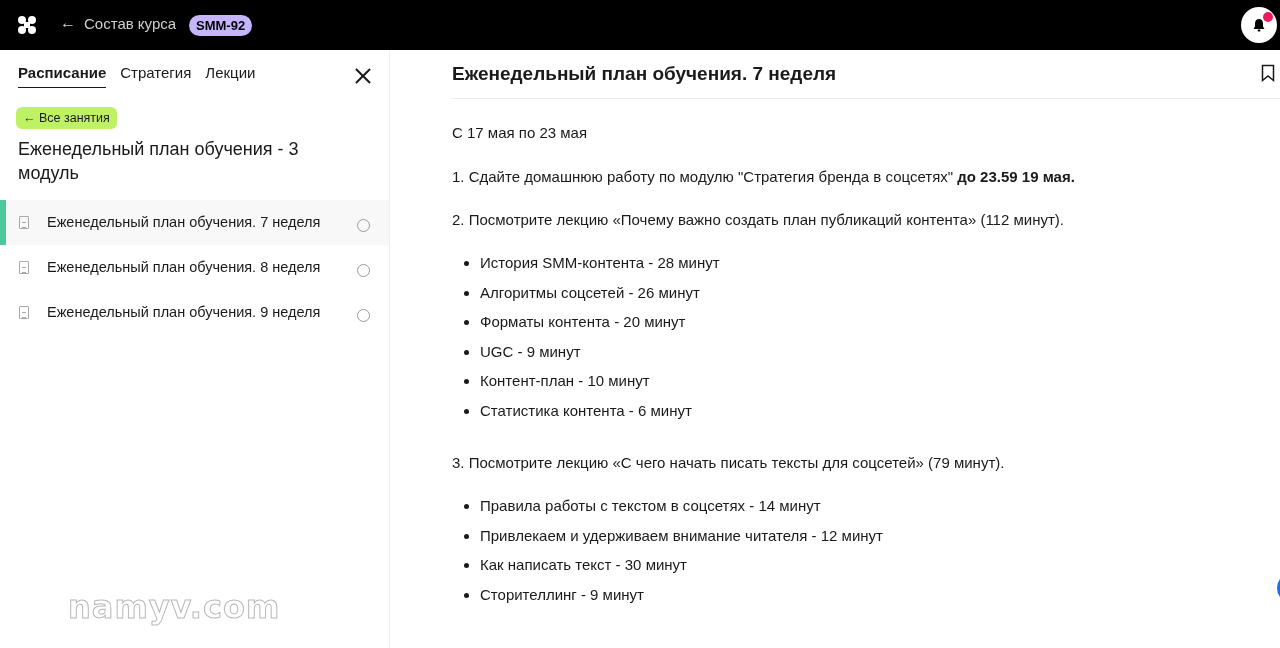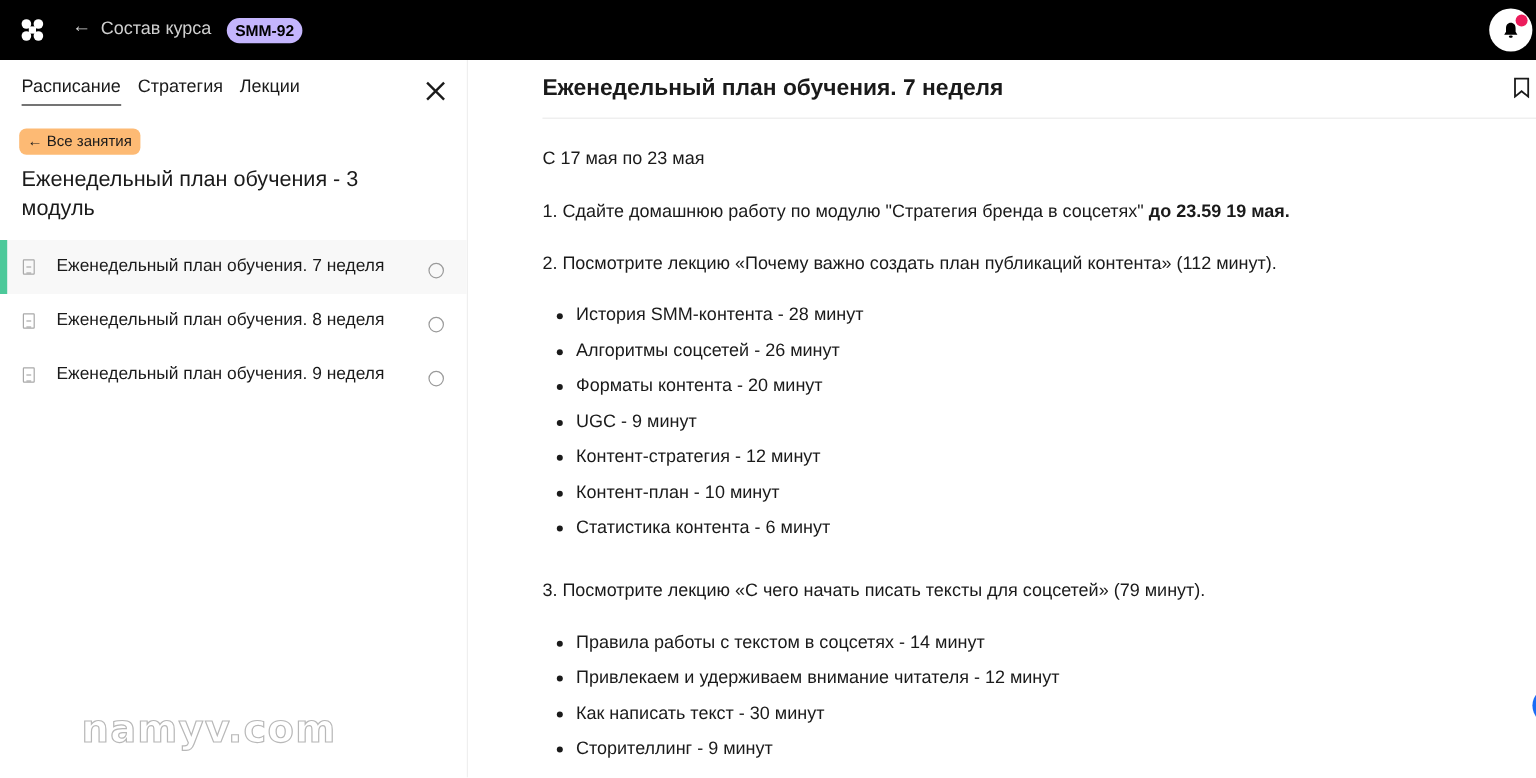--- a/index.html
+++ b/index.html
@@ -19,26 +19,26 @@
     .back-link .arrow { font-size: 16px; margin-right: 8px; color: #cfcfcf; }
     .course-badge { position: absolute; left: 189px; top: 15px; height: 21px; padding: 0 7px; background: #c4b5fd; color: #000; border-radius: 11px; font-size: 13px; line-height: 21px; font-weight: 600; }
     .bell-btn { position: absolute; left: 1241px; top: 7px; width: 36px; height: 36px; border-radius: 50%; background: #fff; display: flex; align-items: center; justify-content: center; cursor: pointer; }
     .bell-btn svg { width: 16px; height: 16px; }
     .bell-dot { position: absolute; right: 4px; top: 5px; width: 10px; height: 10px; background: #ec1c5c; border-radius: 50%; }
 
     
     .sidebar { position: absolute; left: 0; top: 50px; width: 390px; height: 598px; background: #fff; border-right: 1px solid #efefef; }
     .tabs { position: absolute; left: 18px; top: 14px; display: flex; gap: 14px; }
     .tab { font-size: 15px; color: #1a1a1a; padding-bottom: 6px; cursor: pointer; }
-    .tab.active { border-bottom: 1.5px solid #1a1a1a; }
+    .tab.active { border-bottom: 1.5px solid #1a1a1a; font-weight: bold; }
     .close-btn { position: absolute; left: 354px; top: 17px; width: 18px; height: 18px; cursor: pointer; }
     .close-btn::before, .close-btn::after { content: ""; position: absolute; left: 8px; top: -1px; width: 2px; height: 20px; background: #1a1a1a; }
     .close-btn::before { transform: rotate(45deg); }
     .close-btn::after { transform: rotate(-45deg); }
-    .all-lessons { position: absolute; left: 16px; top: 57px; height: 22px; padding: 0 7px; background: #fdba74; border-radius: 6px; font-size: 12.5px; line-height: 22px; color: #1a1a1a; cursor: pointer; }
+    .all-lessons { position: absolute; left: 16px; top: 57px; height: 22px; padding: 0 7px; background: #bef264; border-radius: 6px; font-size: 12.5px; line-height: 22px; color: #1a1a1a; cursor: pointer; }
     .module-title { position: absolute; left: 18px; top: 87px; width: 330px; font-size: 18px; line-height: 24px; color: #1a1a1a; }
     .lesson-list { position: absolute; left: 0; top: 150px; width: 389px; }
     .lesson { position: relative; height: 45px; display: flex; align-items: center; cursor: pointer; }
     .lesson.active { background: #f8f8f8; }
     .lesson.active::before { content: ""; position: absolute; left: 0; top: 0; width: 6px; height: 45px; background: #4cc99a; }
     .lesson .doc-icon { position: absolute; left: 19px; top: 16px; width: 10px; height: 13px; border: 1px solid #a9a9a9; border-radius: 1px; }
     .lesson .doc-icon::after { content: ""; position: absolute; left: 2px; top: 5px; width: 4px; height: 4px; border-top: 1px solid #a9a9a9; border-bottom: 1px solid #a9a9a9; }
     .lesson .label { position: absolute; left: 47px; top: 14px; font-size: 14.5px; color: #1a1a1a; }
     .lesson .radio { position: absolute; left: 357px; top: 19px; width: 13px; height: 13px; border: 1px solid #9a9a9a; border-radius: 50%; }
 
@@ -126,21 +126,20 @@
 
   <div class="content">
     <p class="date-range">С 17 мая по 23 мая</p>
     <p class="step"><span>1. Сдайте домашнюю работу по модулю "Стратегия бренда в соцсетях" </span><b>до 23.59 19 мая.</b></p>
     <p class="step">2. Посмотрите лекцию «Почему важно создать план публикаций контента» (112 минут).</p>
     <ul>
       <li>История SMM-контента - 28 минут</li>
       <li>Алгоритмы соцсетей - 26 минут</li>
       <li>Форматы контента - 20 минут</li>
       <li>UGC - 9 минут</li>
-      <li>Контент-стратегия - 12 минут</li>
       <li>Контент-план - 10 минут</li>
       <li>Статистика контента - 6 минут</li>
     </ul>
     <p class="step">3. Посмотрите лекцию «С чего начать писать тексты для соцсетей» (79 минут).</p>
     <ul>
       <li>Правила работы с текстом в соцсетях - 14 минут</li>
       <li>Привлекаем и удерживаем внимание читателя - 12 минут</li>
       <li>Как написать текст - 30 минут</li>
       <li>Сторителлинг - 9 минут</li>
     </ul>

